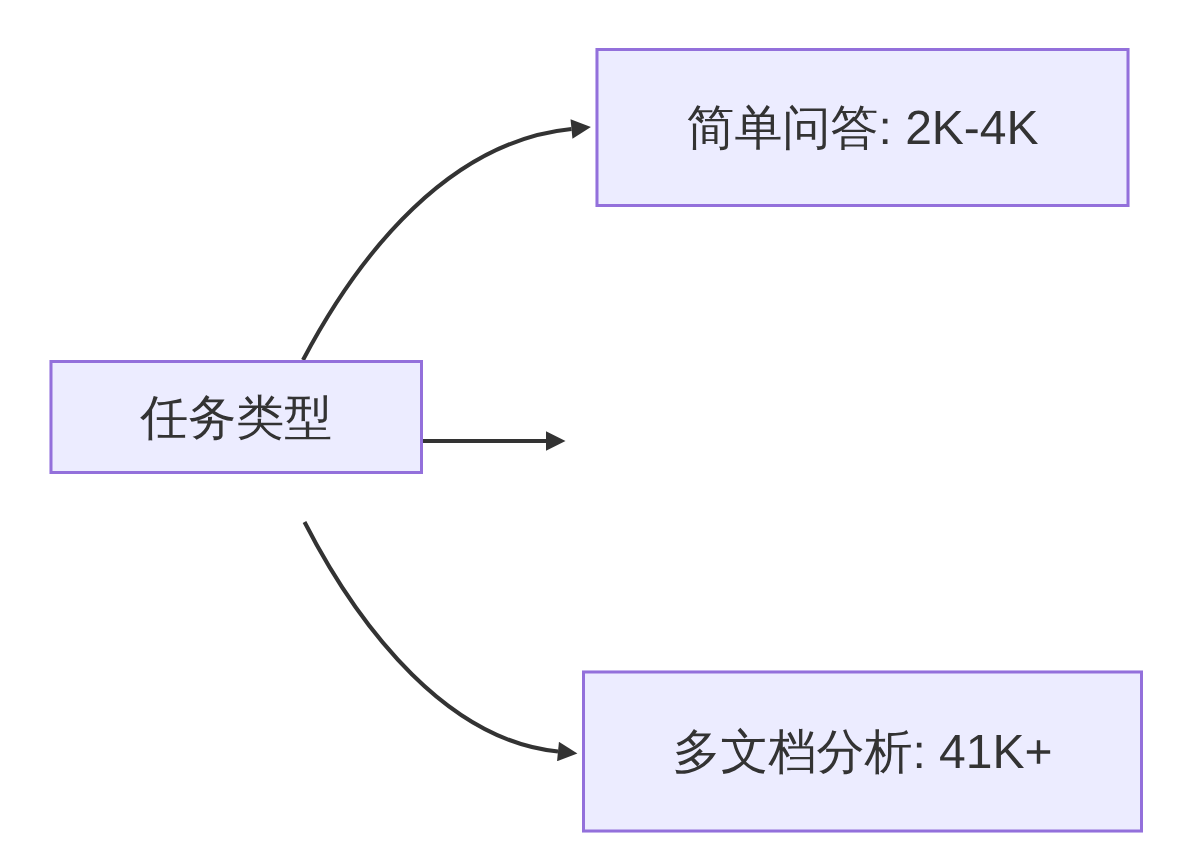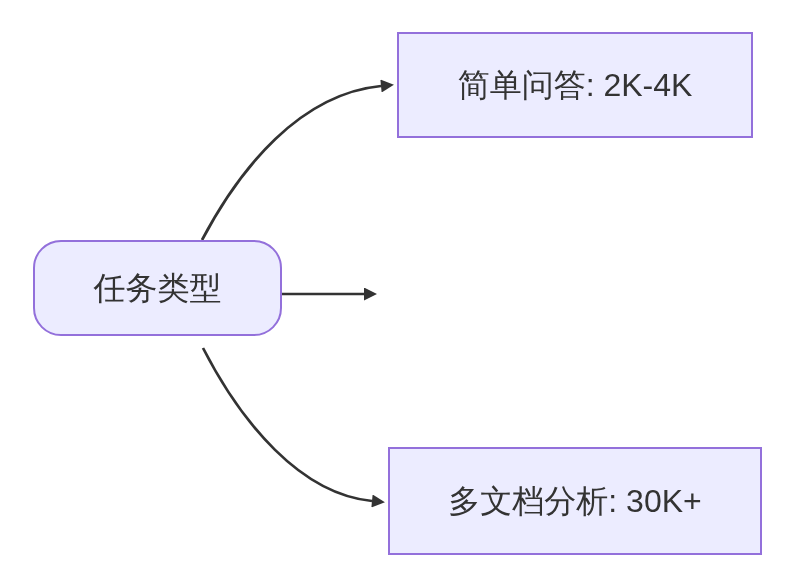--- a/index.html
+++ b/index.html
@@ -57,26 +57,26 @@
       </marker>
     </defs>
 
     <path class="edge-path" d="M 202 240 C 240 168, 300 94, 381 86" marker-end="url(#arrowhead)"></path>
 
     <path class="edge-path" d="M 282 294 L 364 294" marker-end="url(#arrowhead)"></path>
 
     <path class="edge-path" d="M 203 348 C 241 422, 300 494, 372 501" marker-end="url(#arrowhead)"></path>
   </svg>
 
-  <div class="node" style="left:33px; top:240px; width:249px; height:96px;border-radius:28px;">
+  <div class="node" style="left:33px; top:240px; width:249px; height:76px;">
     <span class="label">任务类型</span>
   </div>
 
   <div class="node" style="left:397px; top:32px; width:356px; height:106px;">
     <span class="label">简单问答: 2K-4K</span>
   </div>
 
 
   <div class="node" style="left:388px; top:447px; width:374px; height:108px;">
-    <span class="label">多文档分析: 30K+</span>
+    <span class="label">多文档分析: 41K+</span>
   </div>
 
 </div>
 
 </body></html>

